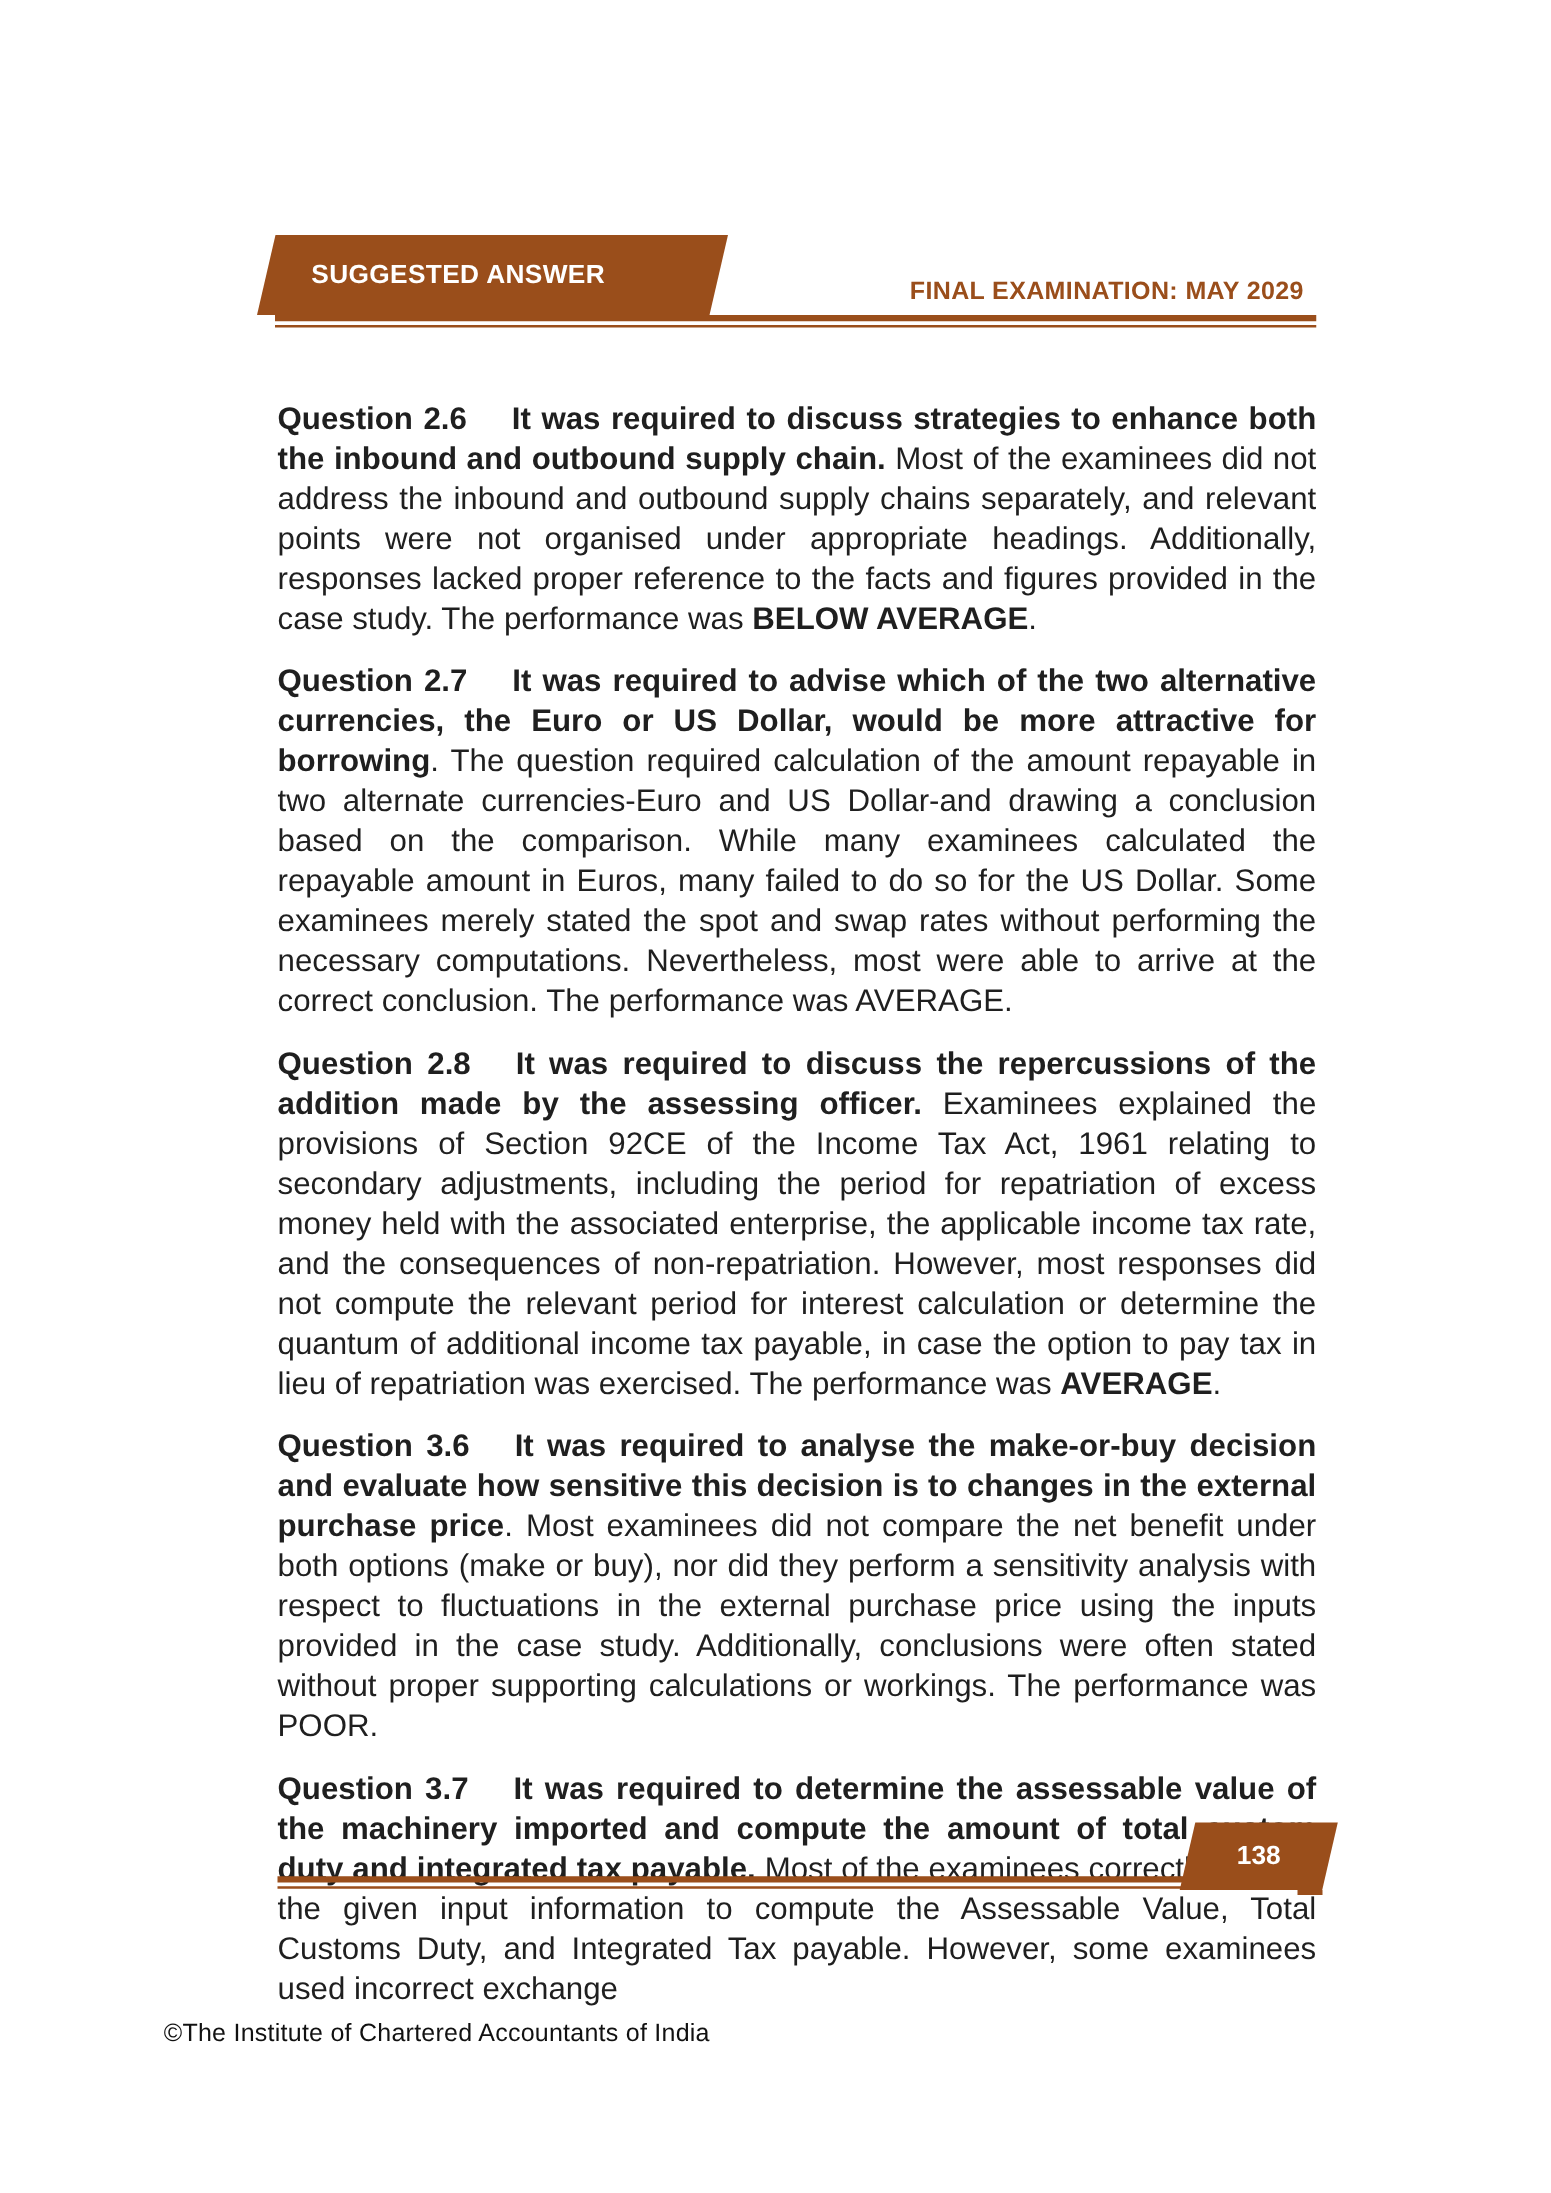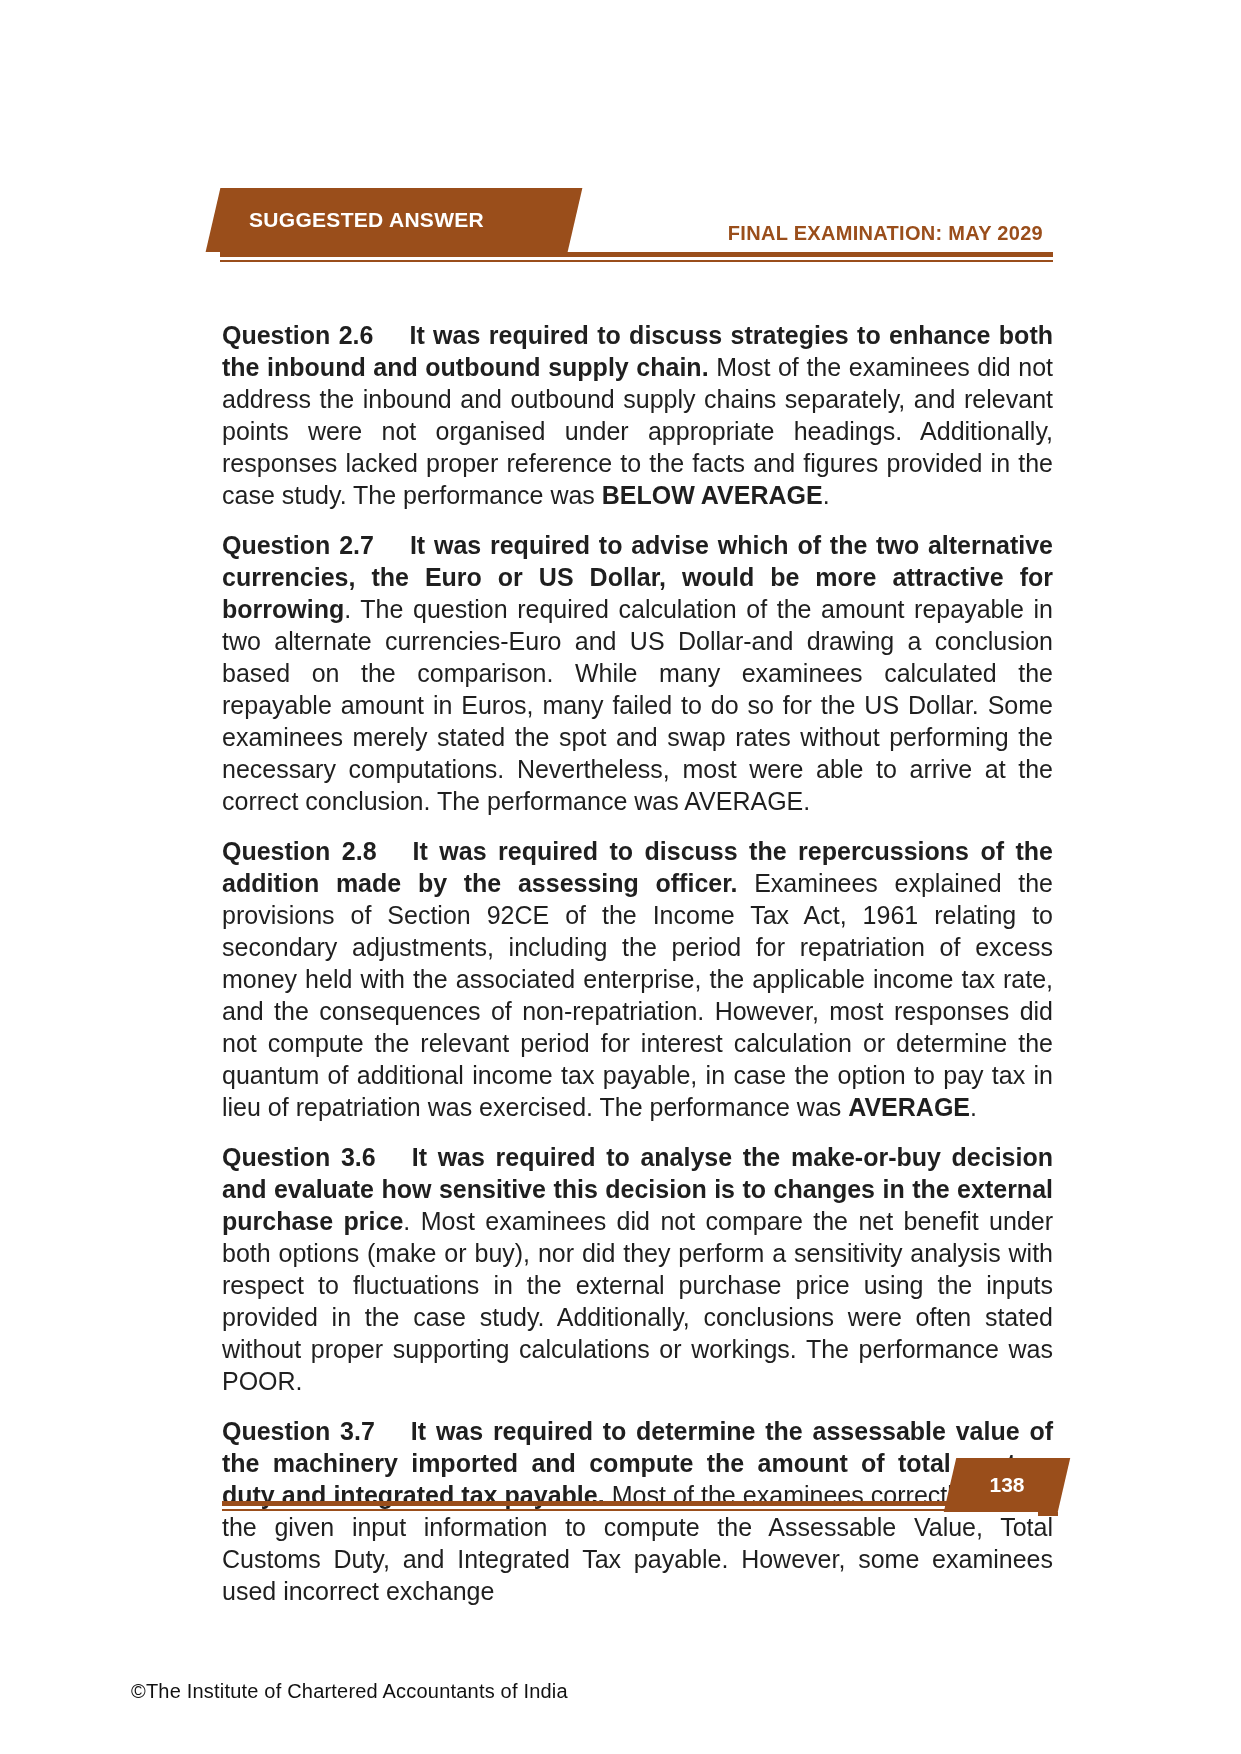--- a/index.html
+++ b/index.html
@@ -74,21 +74,21 @@
     transform:skewX(13deg);
     display:block;
     color:#ffffff;
     font-weight:bold;
     font-size:21px;
     line-height:54px;
     text-align:center;
   }
   .copyright {
     position:absolute;
-    left:131px; top:1680px;
+    left:131px; top:1616px;
     font-size:20px;
     color:#111111;
     letter-spacing:0.2px;
   }
 </style>
 </head>
 <body>
 
 <div class="page">
 

